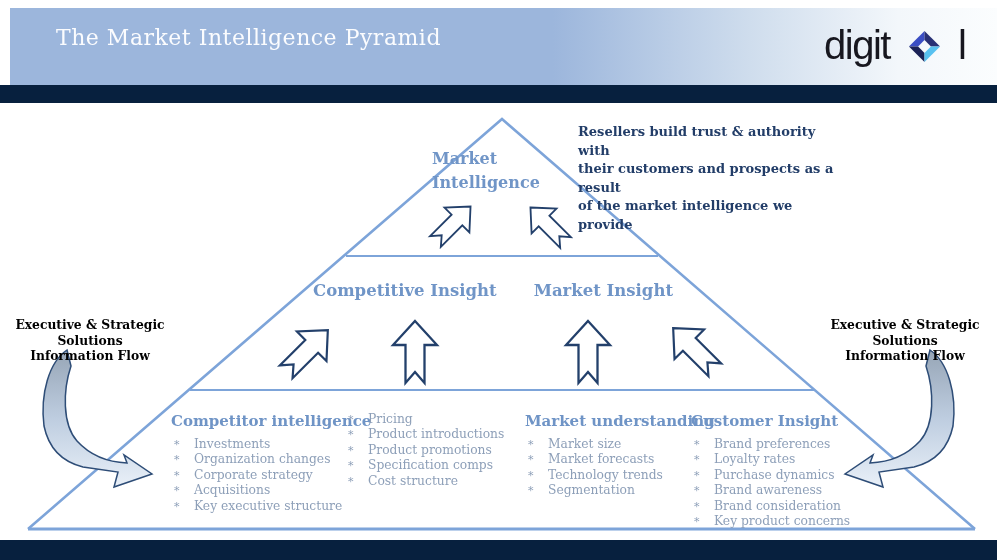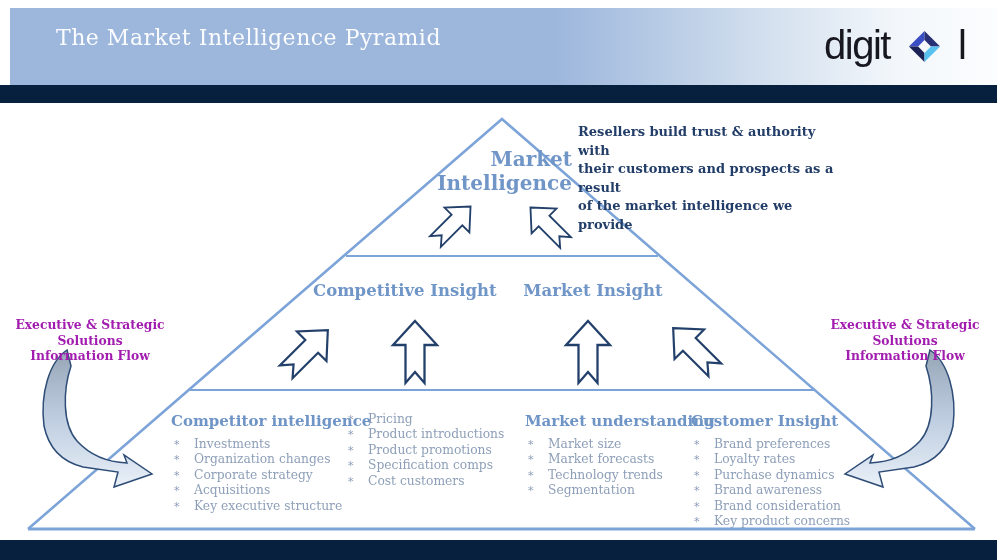--- a/index.html
+++ b/index.html
@@ -20,36 +20,36 @@
   .logo{
     position:absolute;left:824px;top:20px;height:50px;
     font-family:"Liberation Sans",sans-serif;font-size:40px;font-weight:500;
     color:#17171f;letter-spacing:-1.5px;display:flex;align-items:center;gap:16px;
   }
   .logo .cube{display:inline-block;margin:9px 1px 0 2px;}
   
   .art{position:absolute;left:0;top:0;pointer-events:none;}
   
   .apex-label{
-    position:absolute;left:432px;top:147px;width:140px;text-align:right;
-    font-size:20px;font-weight:bold;color:#7095c7;line-height:24px;
+    position:absolute;left:432px;top:147px;width:140px;text-align:left;
+    font-size:16px;font-weight:bold;color:#7095c7;line-height:24px;
   }
   .note{
     position:absolute;left:578px;top:123px;width:270px;
     font-size:13px;font-weight:bold;color:#223d68;line-height:18.5px;
   }
   .tier2-label{
     position:absolute;top:281px;font-size:16.5px;font-weight:bold;color:#7095c7;
-    text-align:center;white-space:nowrap;
+    text-align:right;white-space:nowrap;
   }
   #tier2-left{left:313px;width:180px;}
   #tier2-right{left:513px;width:160px;}
   .flow-label{
     position:absolute;top:317px;width:180px;text-align:center;
-    font-size:12.3px;font-weight:bold;color:#a21caf;line-height:15.5px;
+    font-size:12.3px;font-weight:bold;color:#000000;line-height:15.5px;
   }
   #flow-label-left{left:0px;}
   #flow-label-right{left:815px;}
   
   .col{position:absolute;top:412px;width:178px;}
   #col-1{left:171px;}
   #col-2{left:345px;}
   #col-3{left:525px;}
   #col-4{left:667px;margin-left:24px;}
   .col-heading{font-size:15px;font-weight:bold;color:#6f94c6;margin:0 0 7px 0;white-space:nowrap;}
@@ -167,21 +167,21 @@
       <li>
         <span class="bullet">*</span>
         <span>Product promotions</span>
       </li>
       <li>
         <span class="bullet">*</span>
         <span>Specification comps</span>
       </li>
       <li>
         <span class="bullet">*</span>
-        <span>Cost customers</span>
+        <span>Cost structure</span>
       </li>
     </ul>
 </div>
 <div class="col" id="col-3">
   <div class="col-heading">Market understanding</div>
   <ul>
       <li>
         <span class="bullet">*</span>
         <span>Market size</span>
       </li>

